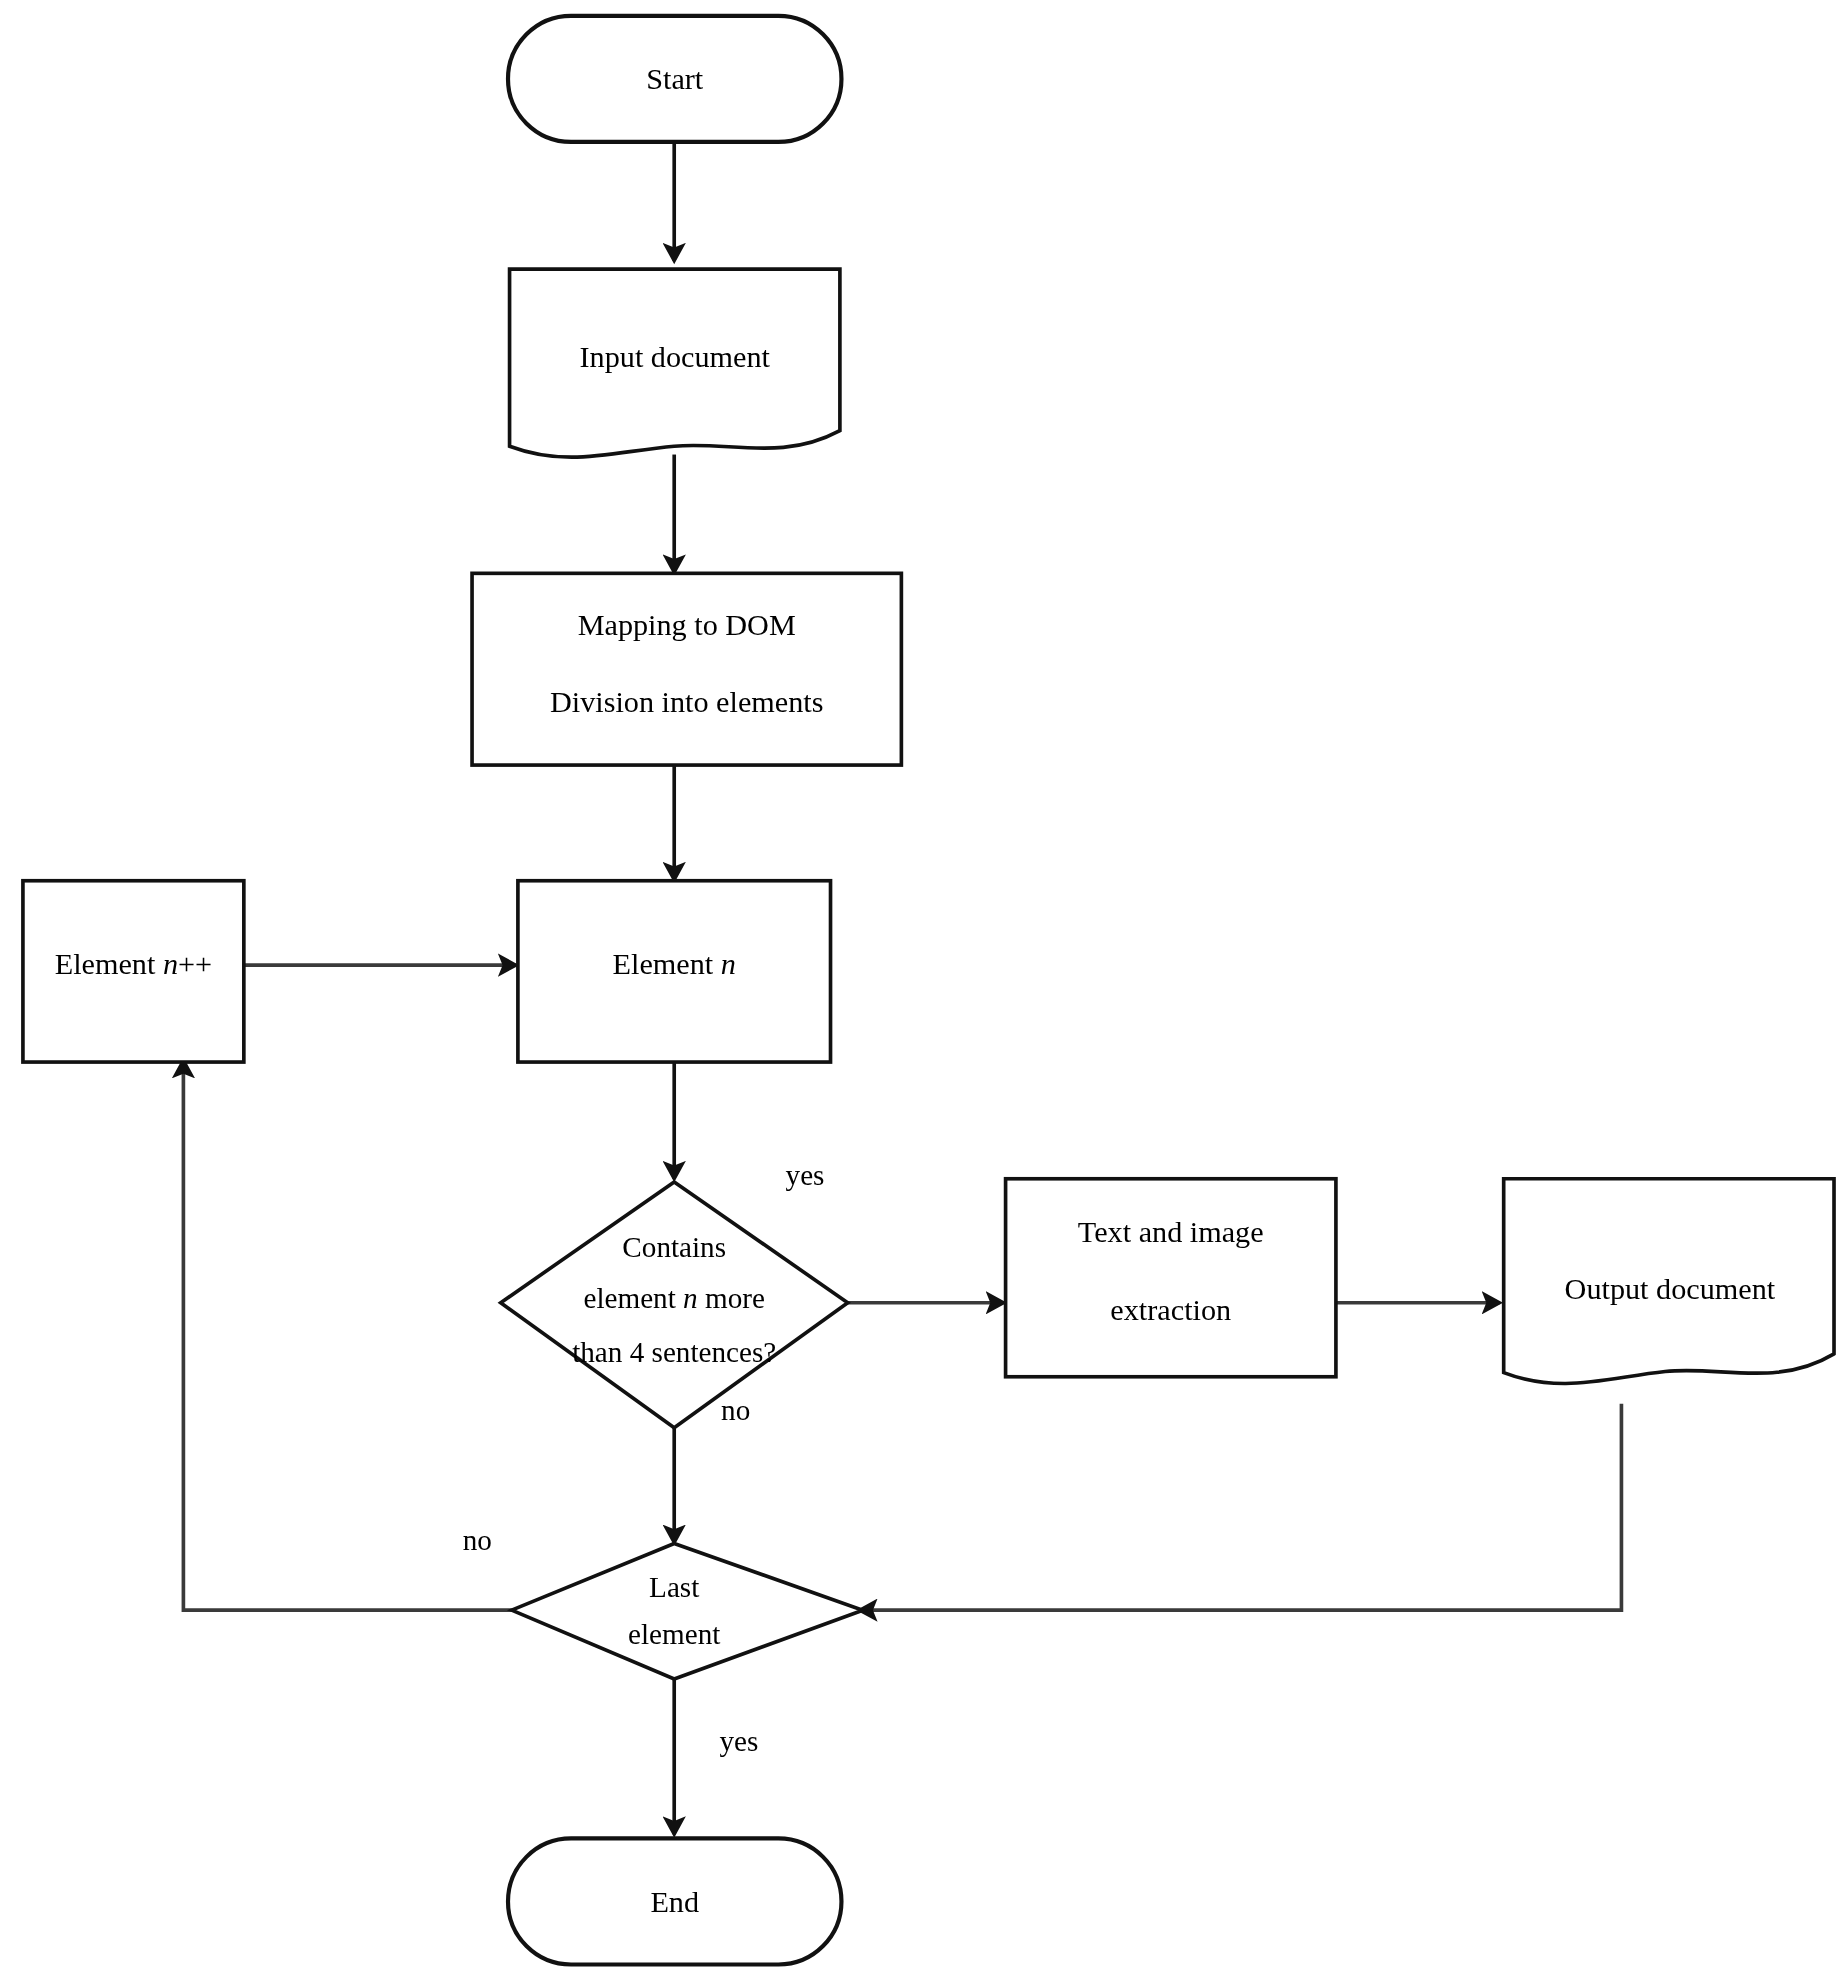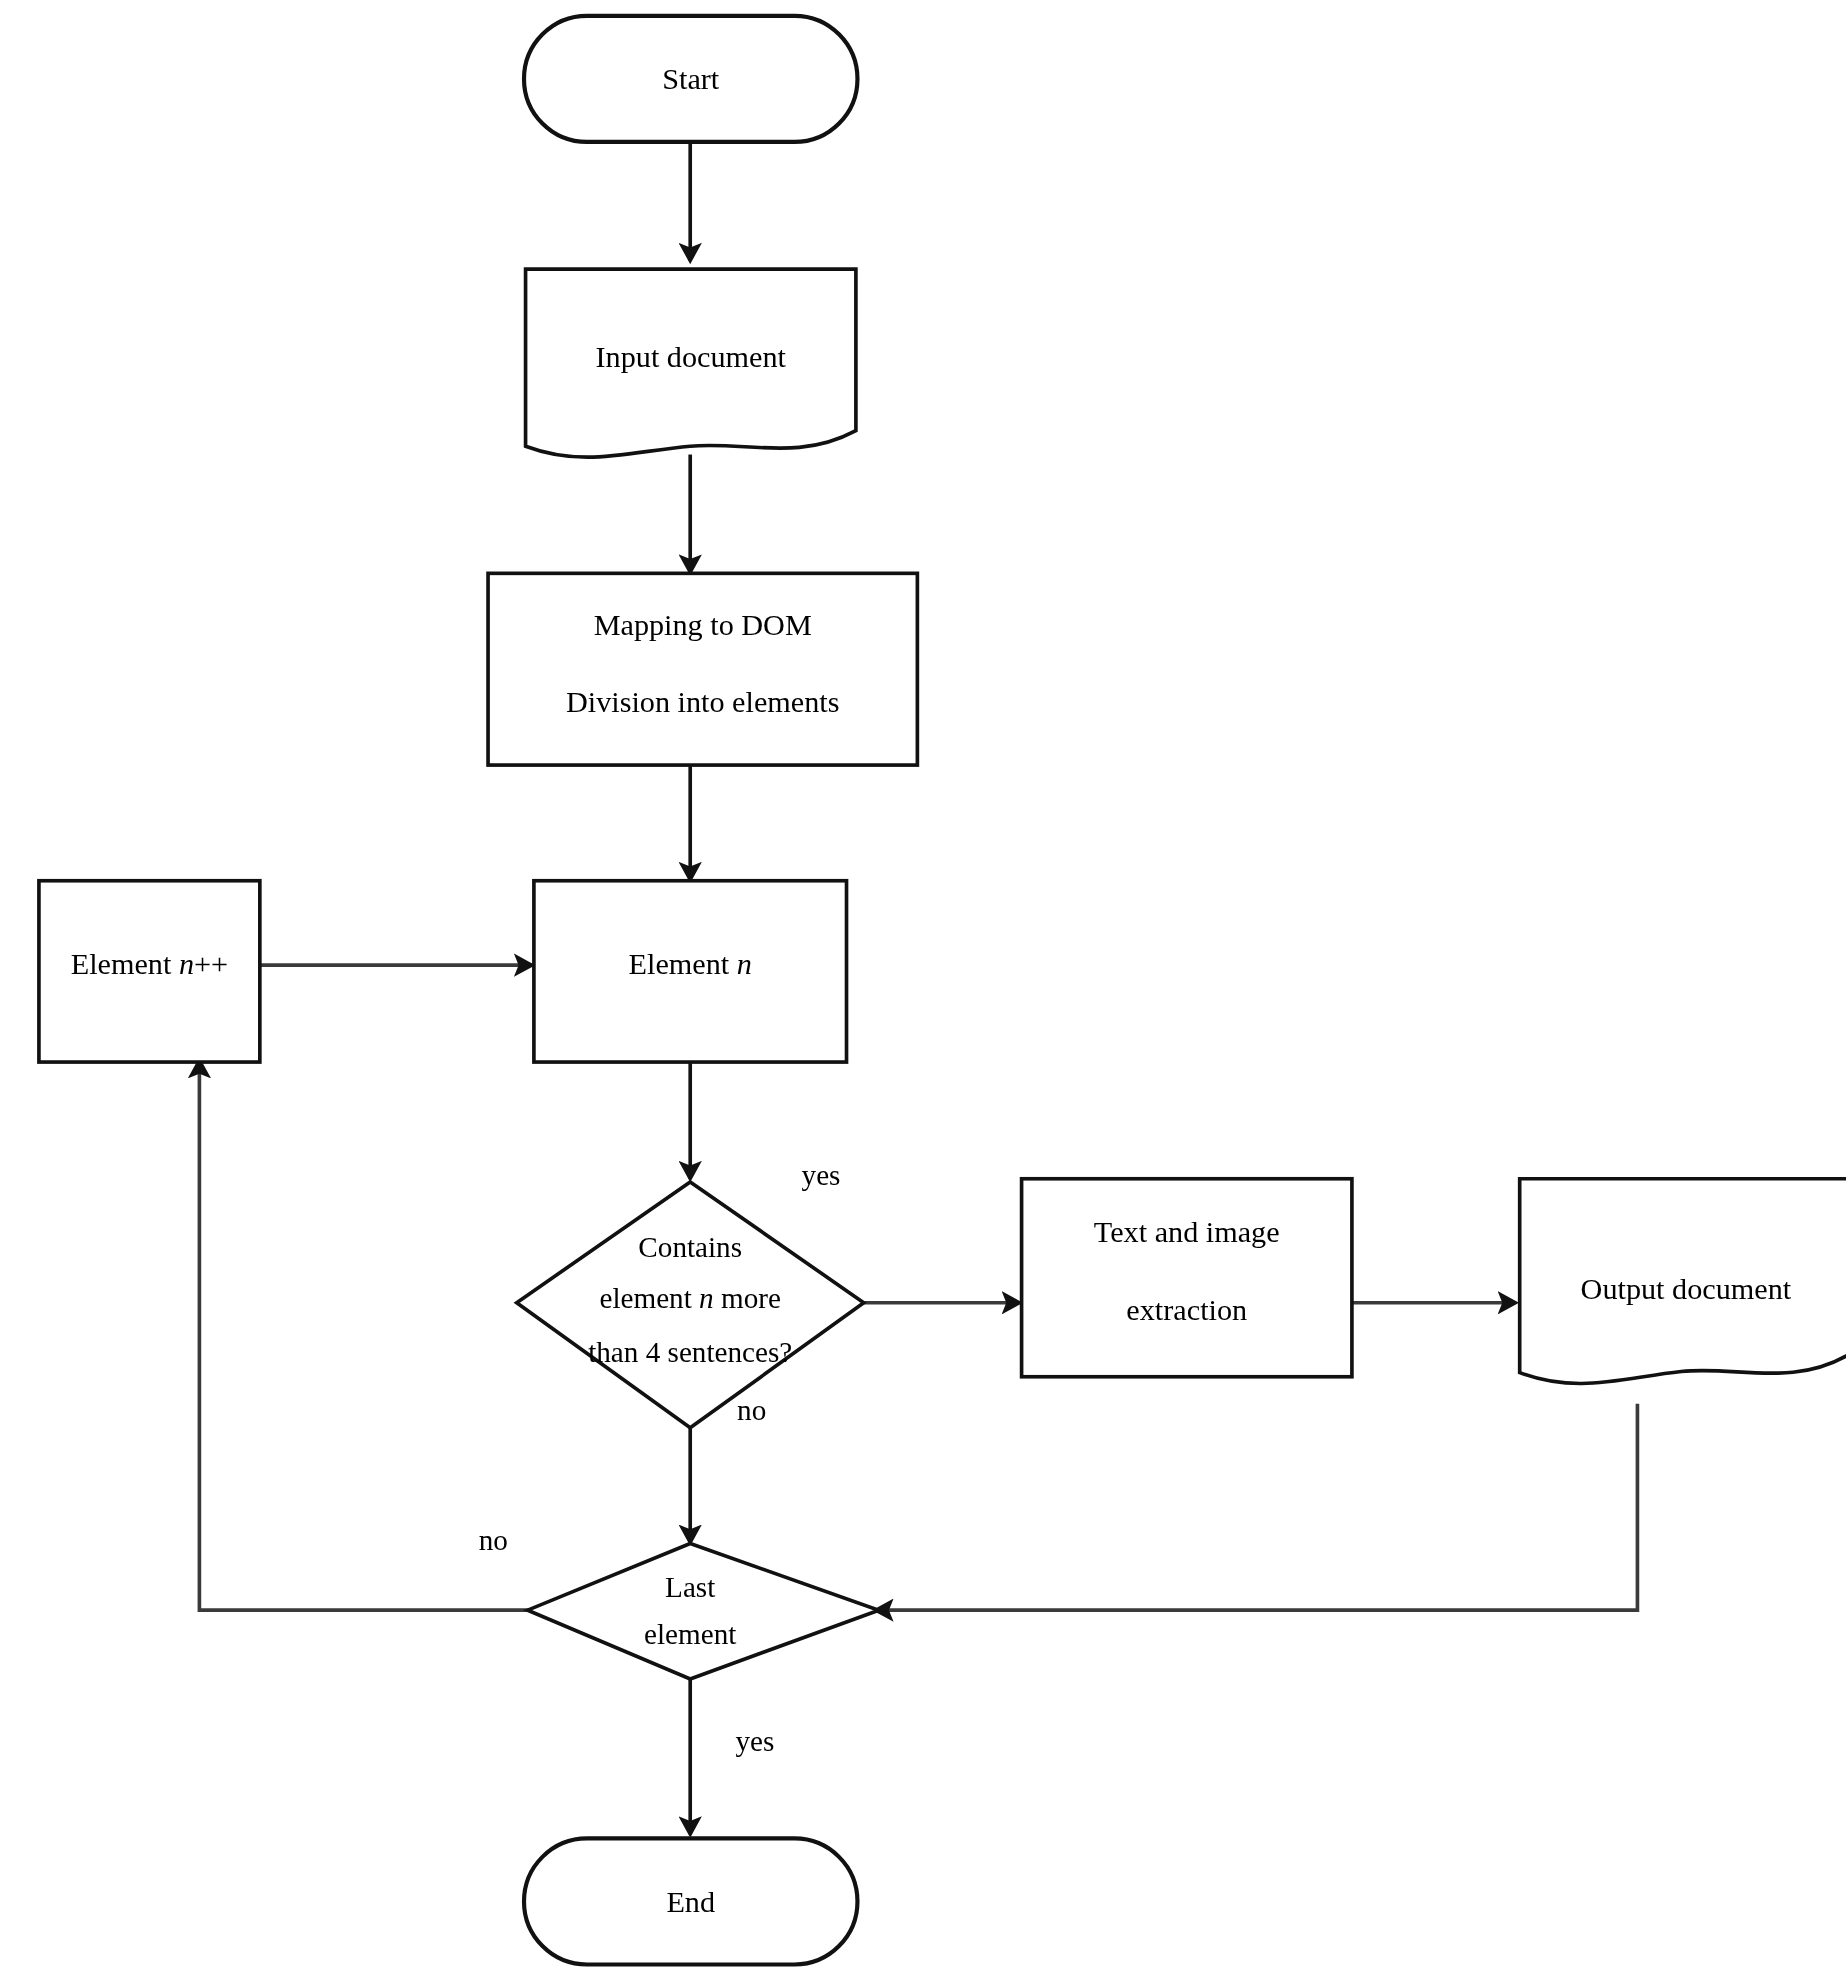--- a/index.html
+++ b/index.html
@@ -11,21 +11,20 @@
     width: 1846px;
     height: 1985px;
     font-family: "Liberation Serif", "DejaVu Serif", serif;
     color: #000000;
     overflow: hidden;
   }
   #flowchart-root {
     position: relative;
     width: 1510px;
     height: 1985px;
-    padding-left: 16px;
   }
   svg#flow-svg {
     display: block;
     width: 1846px;
     height: 1985px;
   }
   .node-shape {
     fill: #ffffff;
     stroke: #111111;
     stroke-width: 7;

